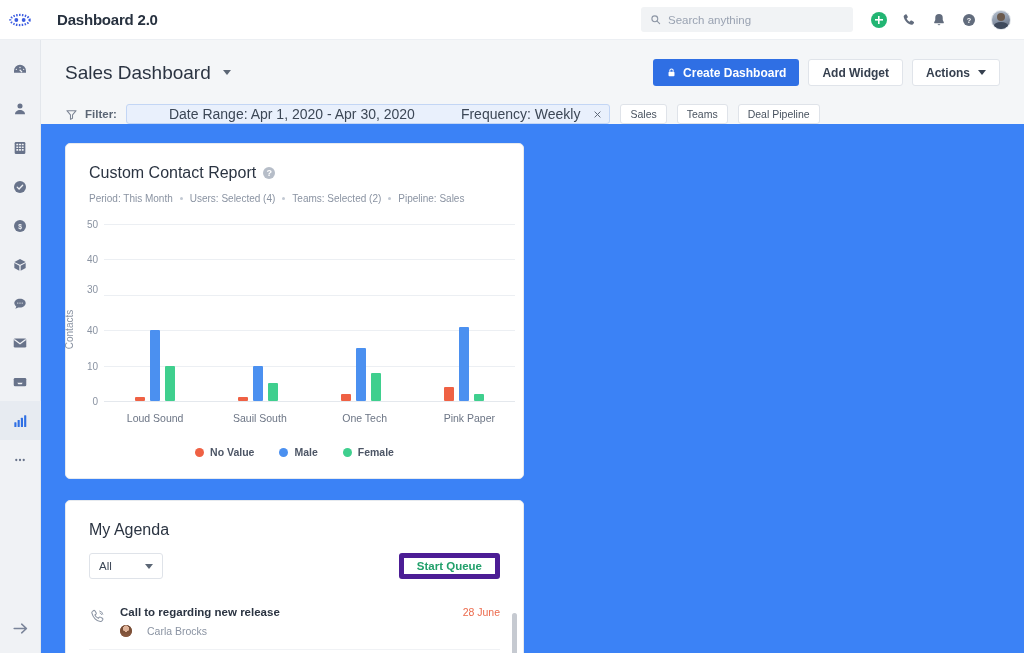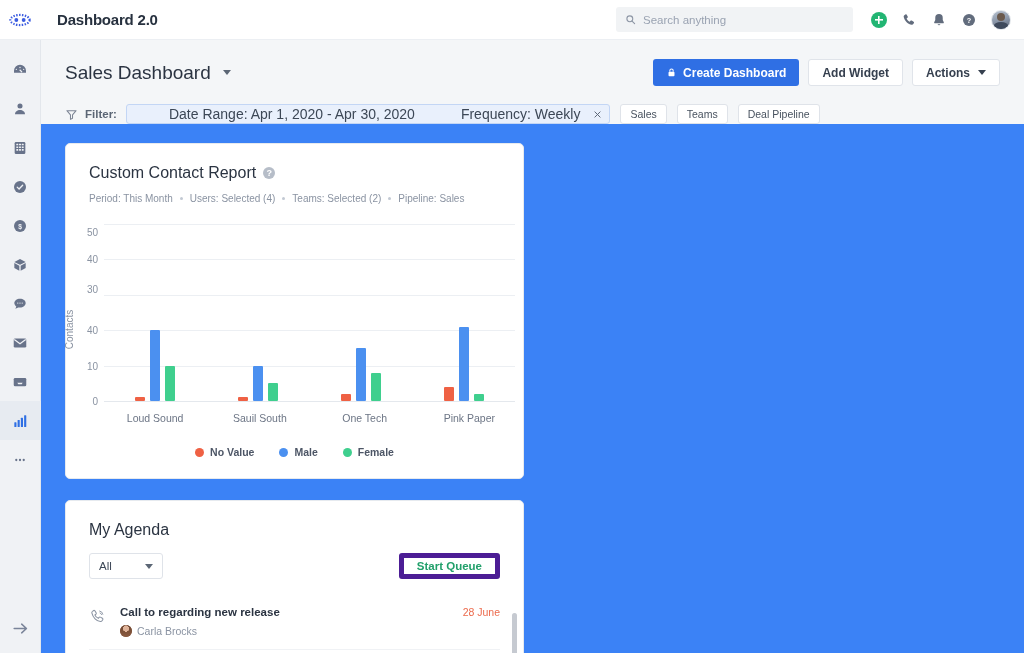--- a/index.html
+++ b/index.html
@@ -38,21 +38,21 @@
   .main { flex: 1; display: flex; flex-direction: column; min-width: 0; }
 
   
   .topbar {
     height: 40px; background: #fff; display: flex; align-items: center;
     padding: 0 13px 0 16px; border-bottom: 1px solid #eceff3; flex: 0 0 40px;
   }
   .app-title { font-size: 15px; font-weight: bold; color: #27313f; letter-spacing: -0.2px; }
   .topbar-spacer { flex: 1; }
   .search-box {
-    width: 237px; height: 25px; background: #f1f3f5; border-radius: 3px;
+    width: 212px; height: 25px; background: #f1f3f5; border-radius: 3px;
     display: flex; align-items: center; padding: 0 9px; gap: 7px;
   }
   .search-box svg { width: 11px; height: 11px; color: #8d96a5; flex: 0 0 11px; }
   .search-input {
     border: 0; background: transparent; outline: none; font-size: 11.5px;
     color: #4b5565; font-family: "Liberation Sans", sans-serif; width: 100%;
   }
   .search-input::placeholder { color: #9aa3b2; }
   .topbar-icons { display: flex; align-items: center; gap: 14px; margin-left: 18px; }
   .t-icon { width: 16px; height: 16px; color: #626c7d; cursor: pointer; display: block; }
@@ -167,21 +167,21 @@
   }
   .agenda-list { margin-top: 14px; }
   .agenda-item { display: flex; padding: 13px 0 12px 0; gap: 13px; align-items: flex-start; cursor: pointer; }
   .agenda-item + .agenda-item { border-top: 1px solid #f0f2f5; }
   .ag-icon { width: 18px; flex: 0 0 18px; color: #8b94a3; padding-top: 2px; }
   .ag-icon svg { width: 17px; height: 17px; display: block; }
   .ag-body { flex: 1; min-width: 0; }
   .ag-row1 { display: flex; align-items: baseline; gap: 10px; }
   .ag-title { font-size: 11.5px; color: #2b3442; font-weight: bold; white-space: nowrap; overflow: hidden; text-overflow: clip; flex: 1; min-width: 0; }
   .ag-time { font-size: 10.5px; margin-left: auto; white-space: nowrap; }
-  .ag-row2 { display: flex; align-items: flex-end; gap: 5px; margin-top: 7px; }
+  .ag-row2 { display: flex; align-items: flex-end; gap: 15px; margin-top: 7px; }
   .ag-sub { font-size: 10.5px; color: #8a93a2; }
   .mini-av { width: 12px; height: 12px; border-radius: 50%; flex: 0 0 12px; overflow: hidden; position: relative; }
   .mini-av.c1 { background: #9c6a52; }
   .mini-av.c1:after { content:""; position:absolute; inset:0; background: radial-gradient(circle at 50% 30%, #e0b49a 0 30%, transparent 31%), linear-gradient(#6d4630,#8a5a40); }
 
   
   .ag-scroll-track {
     position: absolute; right: 6px; top: 112px; width: 5px; height: 236px;
     background: #f3f4f6; border-radius: 3px;
   }
@@ -382,21 +382,21 @@
               <i class="dot-sep"></i>
               <span>Teams: Selected (2)</span>
               <i class="dot-sep"></i>
               <span>Pipeline: Sales</span>
             </div>
           </div>
 
           <div class="chart-wrap" id="barchart">
             <div class="y-title">Contacts</div>
           <div class="gridline" style="top: 8px;"></div>
-              <div class="ytick" style="top: 16px;">50</div>
+              <div class="ytick" style="top: 8px;">50</div>
               <div class="gridline" style="top: 43.4px;"></div>
               <div class="ytick" style="top: 43.4px;">40</div>
               <div class="gridline" style="top: 78.8px;"></div>
               <div class="ytick" style="top: 73px;">30</div>
               <div class="gridline" style="top: 114.2px;"></div>
               <div class="ytick" style="top: 114.2px;">40</div>
               <div class="gridline" style="top: 149.6px;"></div>
               <div class="ytick" style="top: 149.6px;">10</div>
               <div class="gridline base" style="top: 185px;"></div>
               <div class="ytick" style="top: 185px;">0</div>

